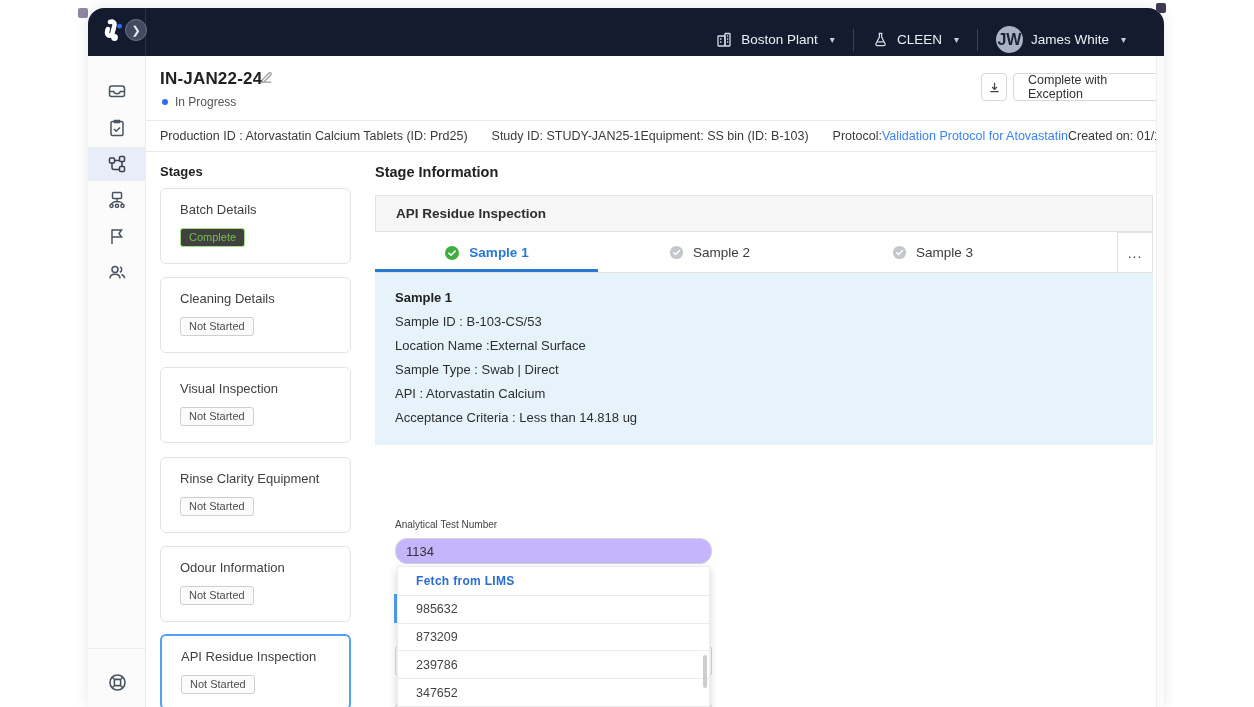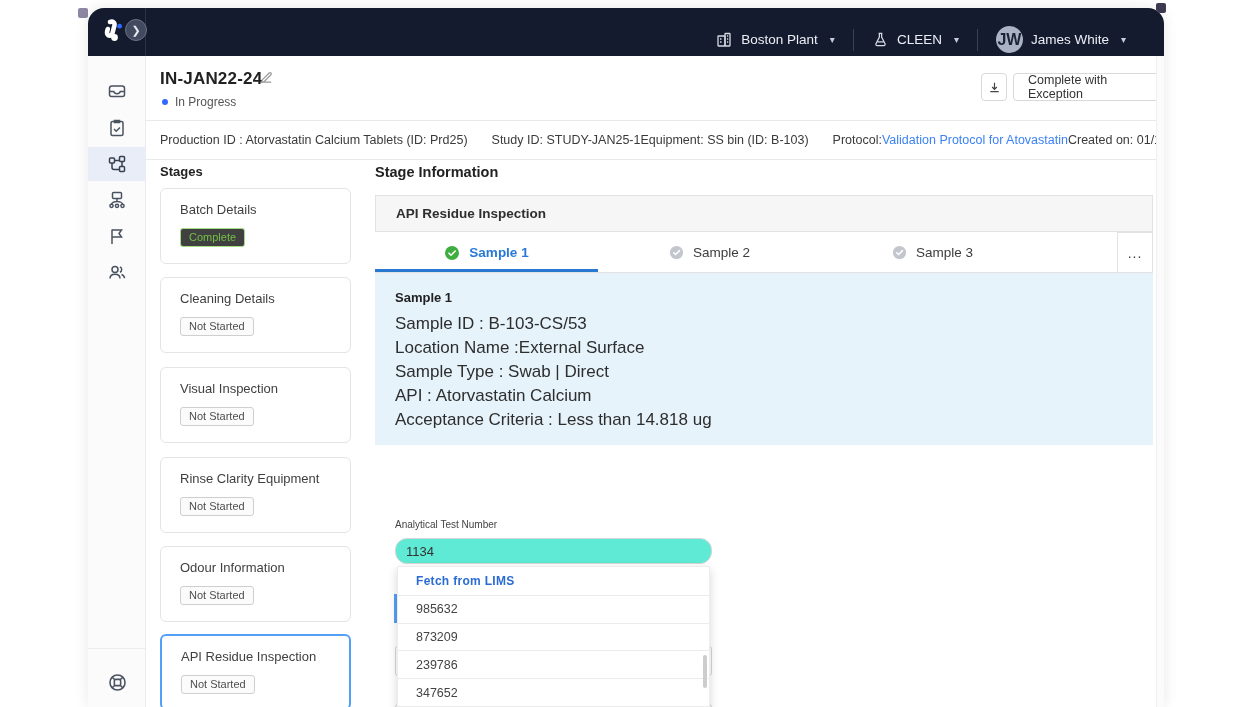--- a/index.html
+++ b/index.html
@@ -40,21 +40,21 @@
   .page-title { position:absolute; left:14px; top:13px; font-size:17px; font-weight:700; color:#222; letter-spacing:.2px; }
   .edit-ic { position:absolute; left:113px; top:14px; cursor:pointer; }
   .status-row { position:absolute; left:16px; top:39px; display:flex; align-items:center; gap:7px; }
   .status-dot { width:6px; height:6px; border-radius:50%; background:#2f6bff; }
   .status-text { font-size:12px; color:#555; }
   .dl-btn { position:absolute; left:835px; top:17px; width:26px; height:28px; border:1px solid #d9d9d9;
     border-radius:4px; background:#fff; display:flex; align-items:center; justify-content:center; cursor:pointer; }
   .cwe-btn { position:absolute; left:867px; top:17px; height:28px; padding:0 14px; border:1px solid #d9d9d9;
     border-radius:4px; background:#fff; font-size:12.5px; color:#333; display:flex; align-items:center; cursor:pointer; }
 
-  .info-bar { position:absolute; left:0; top:64px; width:1018px; height:40px;
+  .info-bar { position:absolute; left:0; top:64px; width:1018px; height:32px;
     border-top:1px solid #e9e9e9; border-bottom:1px solid #e9e9e9;
     display:flex; align-items:center; font-size:12.5px; color:#3a3a3a; padding-left:14px; }
   .info-item { white-space:nowrap; }
   .ib-div { width:1px; height:16px; background:#dedede; margin:0 12px; }
   .ib-gap { width:14px; }
   .link { color:#3b82f6; cursor:pointer; }
 
   
   .stages-head { position:absolute; left:14px; top:108px; font-size:13px; font-weight:700; color:#222; }
   .stage-card { position:absolute; left:14px; width:191px; height:76px; background:#fff;
@@ -74,25 +74,25 @@
   .tab { position:absolute; top:0; height:41px; width:223px; display:flex; align-items:center; justify-content:center; gap:9px;
     font-size:13.5px; color:#3c3c3c; cursor:pointer; }
   .tab.active { color:#2878d8; font-weight:700; }
   .tab-underline { position:absolute; left:0; bottom:0; width:223px; height:3px; background:#2979d0; }
   .more-cell { position:absolute; right:0; top:0; width:36px; height:41px; border:1px solid #e2e2e2;
     display:flex; align-items:center; justify-content:center; font-size:14px; color:#444;
     letter-spacing:1px; cursor:pointer; background:#fff; }
 
   .sample-box { position:absolute; left:229px; top:217px; width:778px; height:172px; background:#e6f3fb; }
   .sample-title { position:absolute; left:20px; top:17px; font-size:13px; font-weight:700; color:#222; }
-  .sample-row { position:absolute; left:20px; font-size:17px; color:#2e2e2e; }
+  .sample-row { position:absolute; left:20px; font-size:13px; color:#2e2e2e; }
 
   .form-label { position:absolute; left:249px; top:463px; font-size:10px; color:#444; }
   .atn-input { position:absolute; left:249px; top:482px; width:317px; height:26px; border:1px solid #d6d6d6;
-    border-radius:12px; background:#5eead4; font-size:13px; color:#333;
+    border-radius:12px; background:#c4b5fd; font-size:13px; color:#333;
     display:flex; align-items:center; padding-left:10px; }
 
   .ghost-input { position:absolute; left:249px; width:317px; border:1px solid #d6d6d6; border-radius:3px; background:#fff; z-index:1; }
   .blue-sliver { position:absolute; left:248px; top:538px; width:3px; height:29px; background:#54a0f8; z-index:2; }
 
   .dropdown { position:absolute; left:251px; top:510px; width:313px; height:167px; background:#fff;
     box-shadow:0 3px 10px rgba(0,0,0,.16); border:1px solid #ededed; border-radius:2px; z-index:5; }
   .dd-row { height:27.8px; display:flex; align-items:center; padding-left:18px; font-size:12.5px; color:#444;
     border-top:1px solid #ebebeb; cursor:pointer; }
   .dd-row:first-child { border-top:none; }

